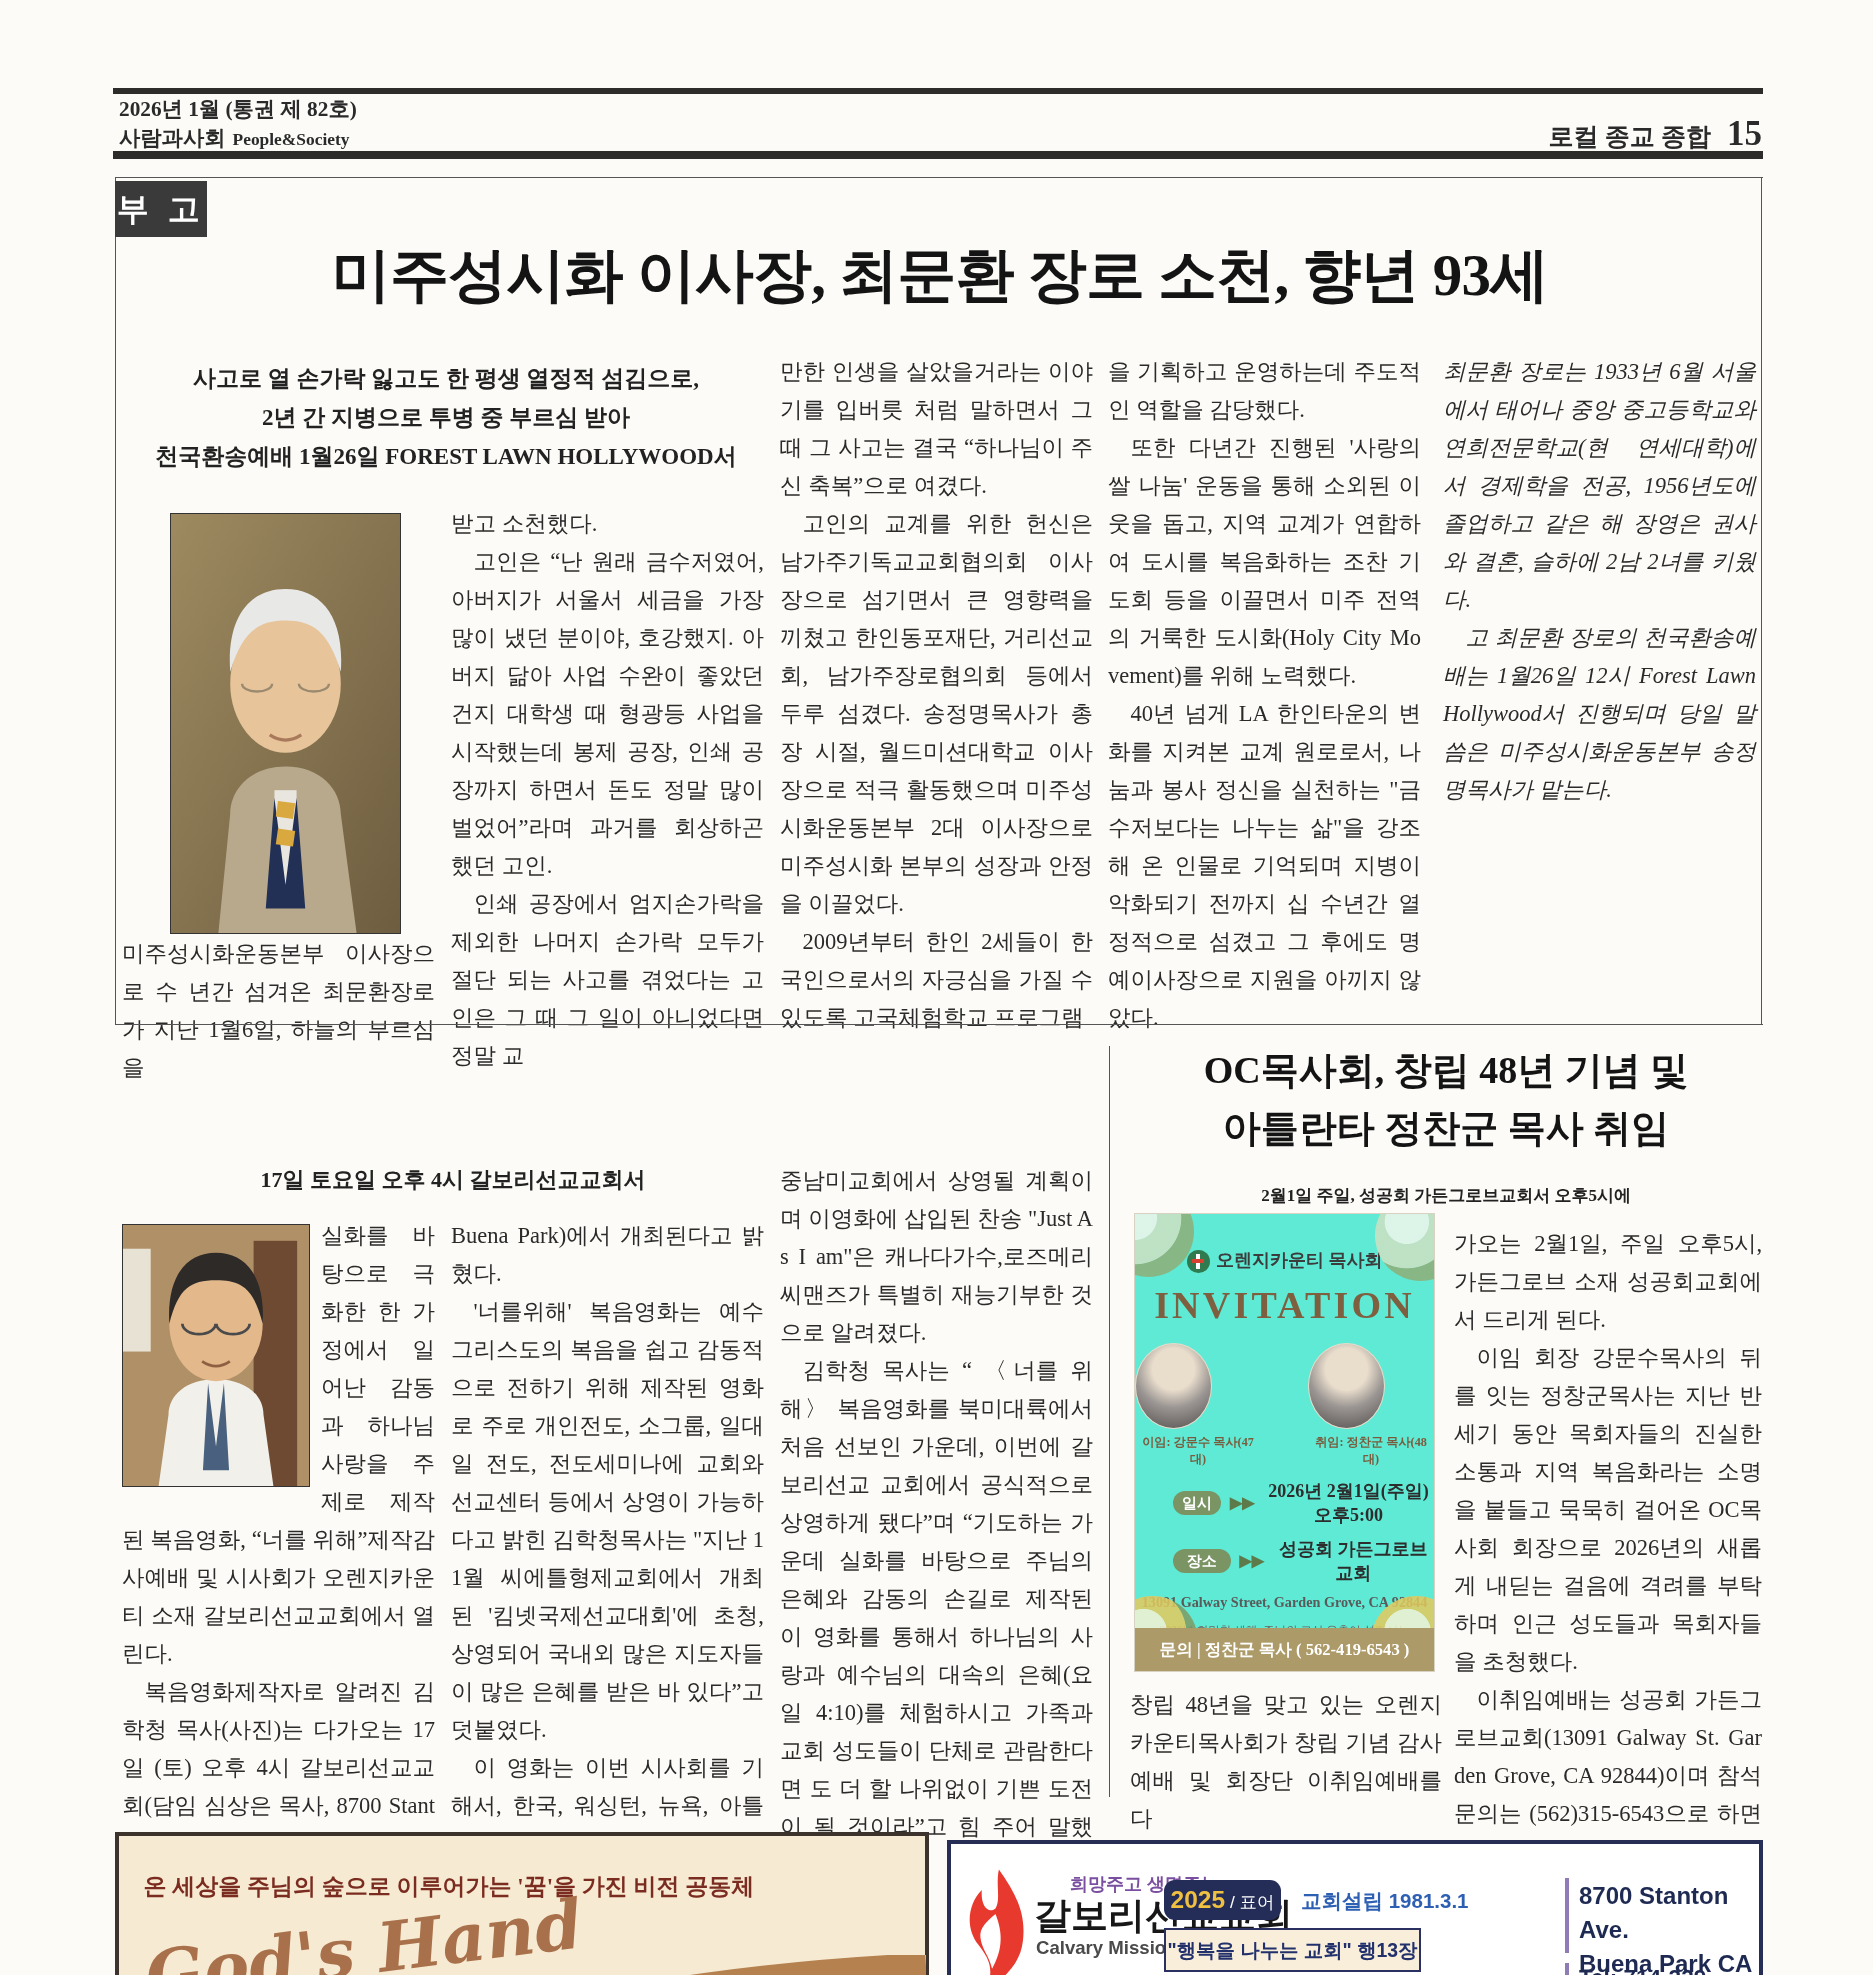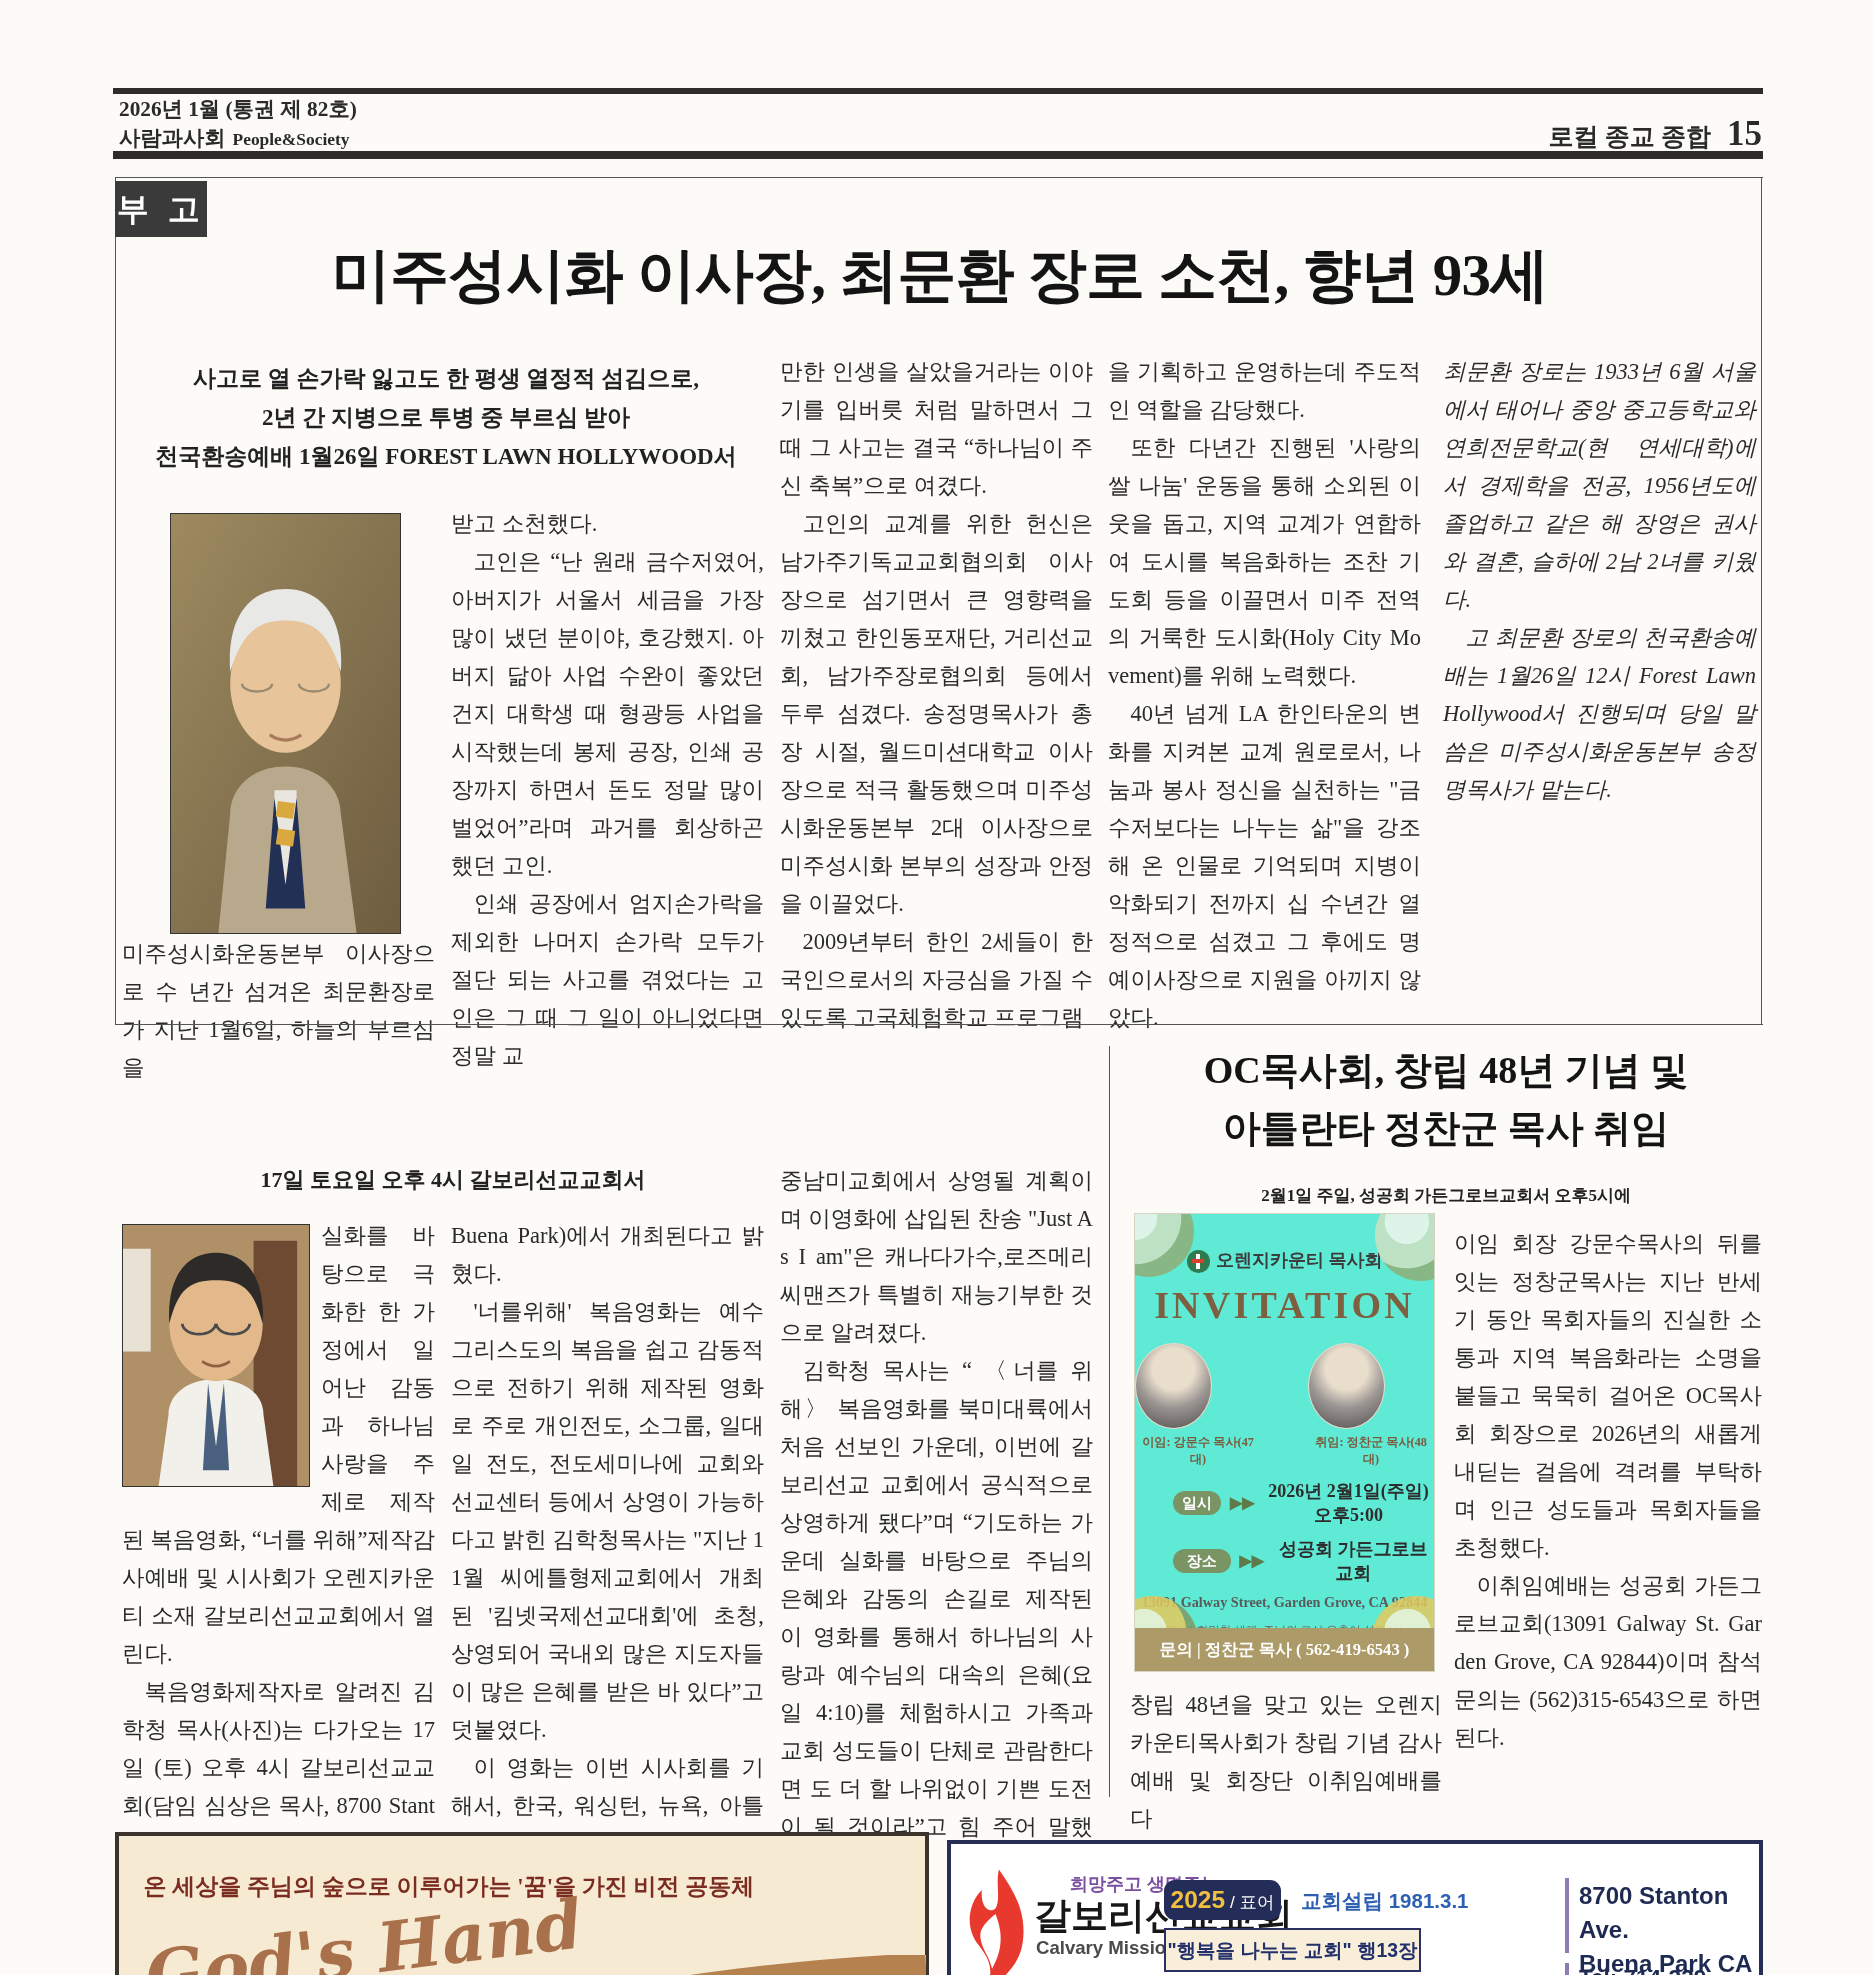--- a/index.html
+++ b/index.html
@@ -230,20 +230,21 @@
     <div class="fl-p">2026년 희망찬 새해, 주님의 크신 은총이 섬기시는 사역과 가정 위에 충만하기를 기원합니다.</div>
     <div class="fl-p">지난 반세기 가까운 시간 동안, OC목사회는 목회자들의 진실한 소통과 지역 복음화라는 소명을 붙들고 묵묵히 걸어왔습니다. 올해로 창립 48주년을 맞이하기까지 우리를 신실하게 인도해 주신 에벤에셀의 하나님께 깊은 감사를 드립니다.</div>
 
     <div id="fl-contact">문의 |  정찬군 목사 ( 562-419-6543 )</div>
   </div>
 
   <div class="abs bodycol" id="a3-caption" style="width:312px;">
       <p>창립 48년을 맞고 있는 오렌지카운티목사회가 창립 기념 감사예배 및 회장단 이취임예배를 다</p>
     </div>
   <div class="abs bodycol" id="a3-colR">
+      <p>가오는 2월1일, 주일 오후5시, 가든그로브 소재 성공회교회에서 드리게 된다.</p>
       <p>이임 회장 강문수목사의 뒤를 잇는 정창군목사는 지난 반세기 동안 목회자들의 진실한 소통과 지역 복음화라는 소명을 붙들고 묵묵히 걸어온 OC목사회 회장으로 2026년의 새롭게 내딛는 걸음에 격려를 부탁하며 인근 성도들과 목회자들을 초청했다.</p>
       <p>이취임예배는 성공회 가든그로브교회(13091 Galway St. Garden Grove, CA 92844)이며 참석문의는 (562)315-6543으로 하면 된다.</p>
     </div>
 
   <div class="abs" id="ad-left">
     <div class="abs" id="gh-slogan">온 세상을 주님의 숲으로 이루어가는  '꿈'을 가진 비전 공동체</div>
 
     <svg class="abs" id="gh-swoosh" viewBox="0 0 2042 430" preserveAspectRatio="none">
       <path d="M0,330 C480,430 920,120 2042,70 L2042,0 L0,0 Z" fill="#f7ead2"></path>
       <path d="M0,290 C480,390 920,80 2042,30" fill="none" stroke="#b5814f" stroke-width="70"></path>

